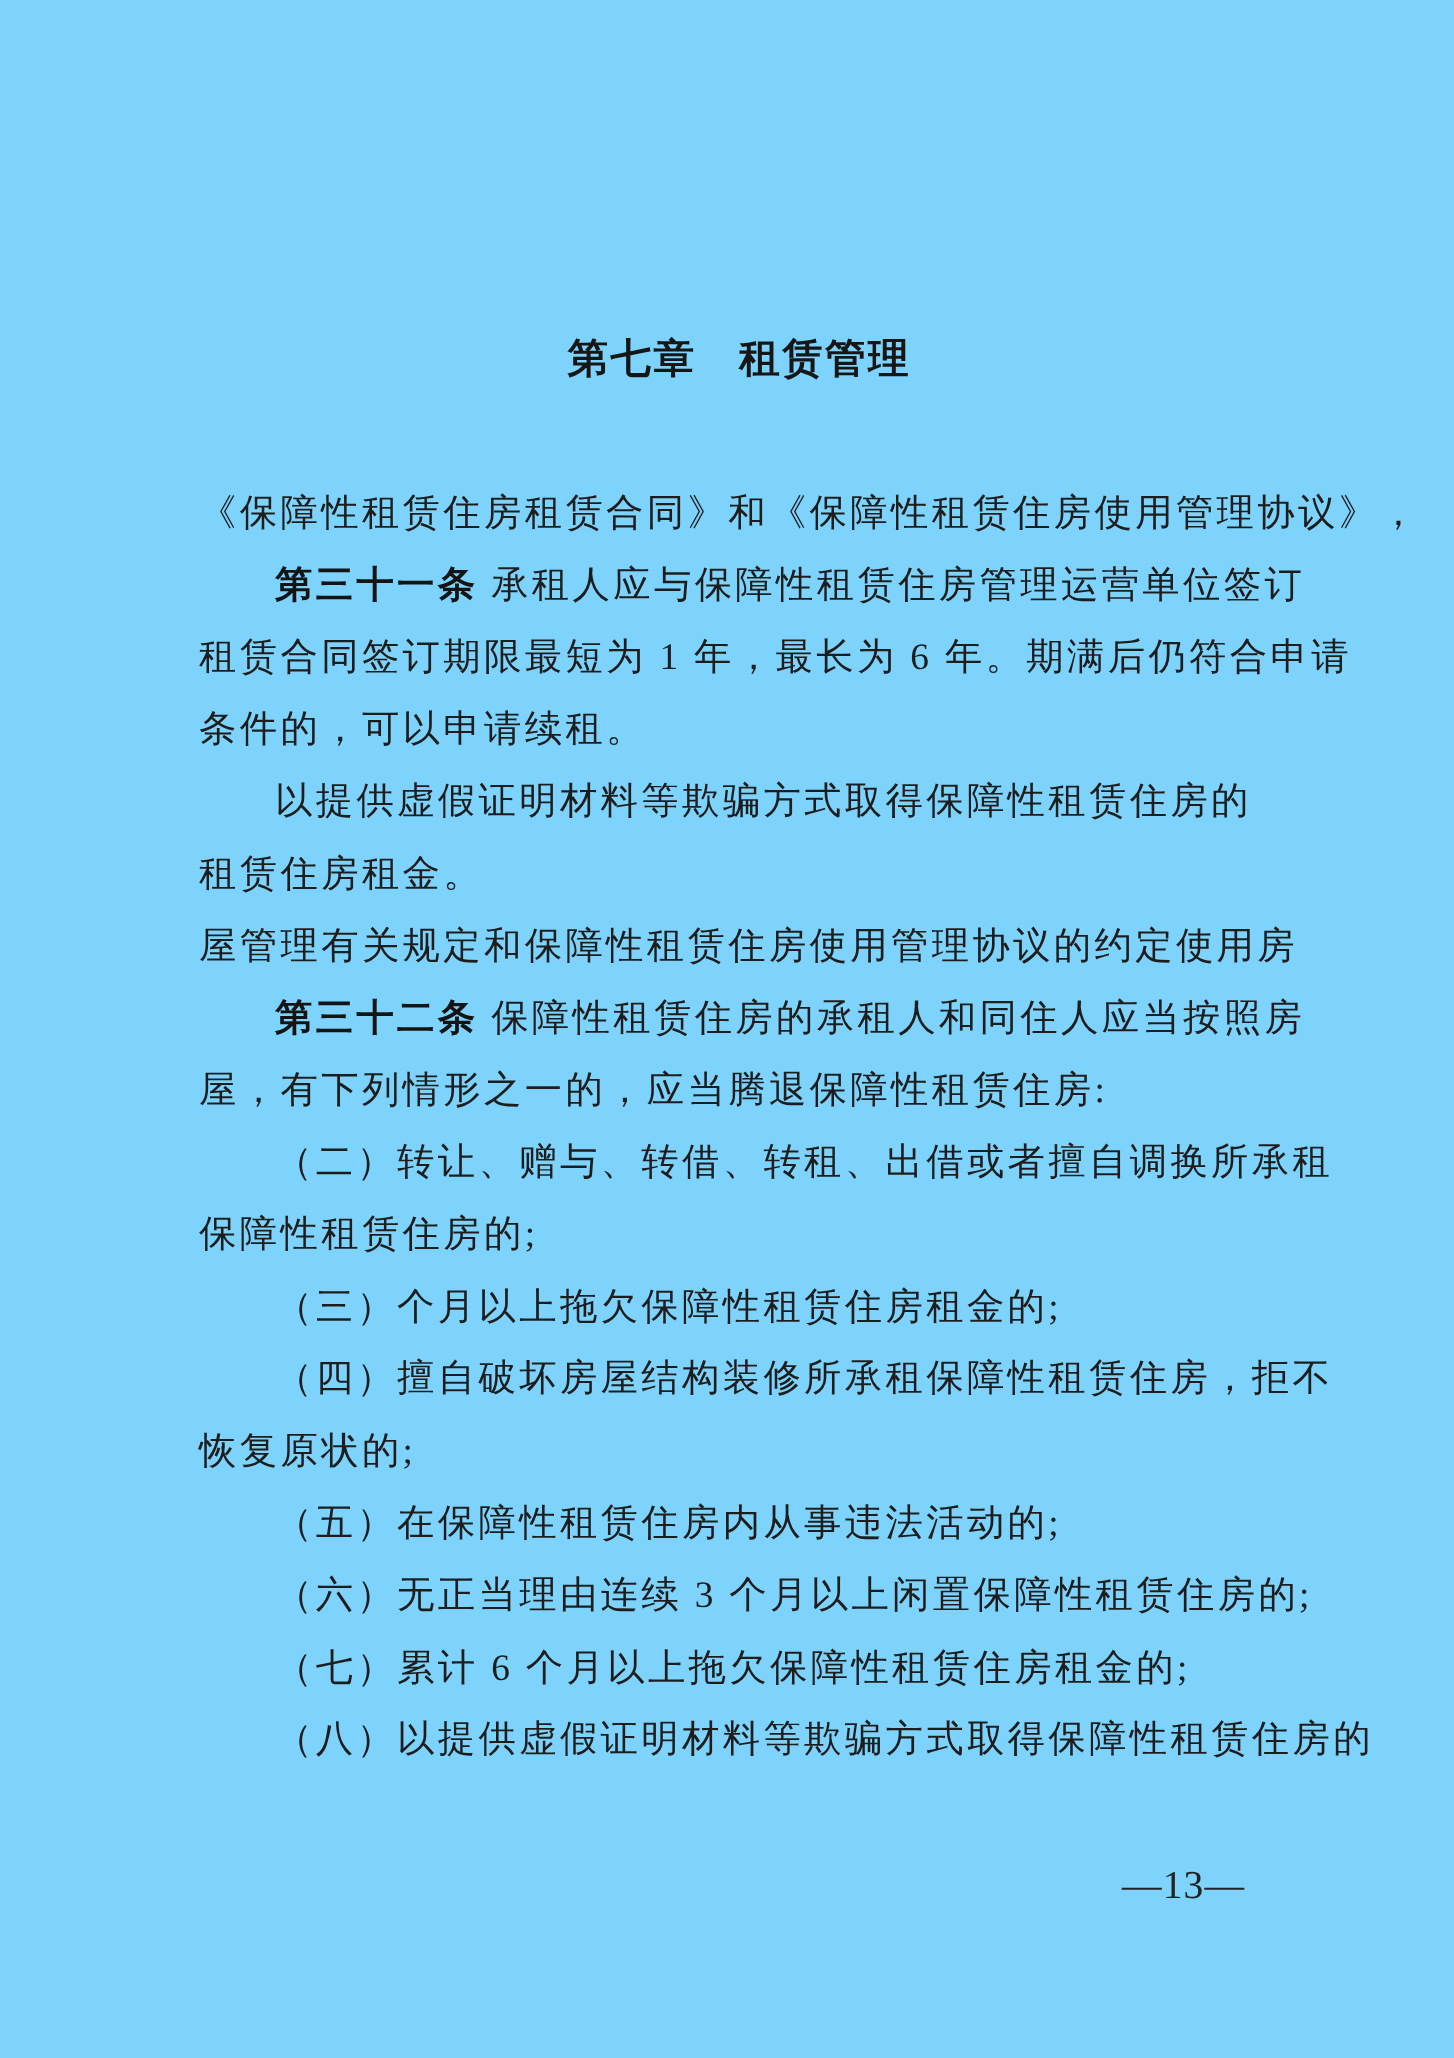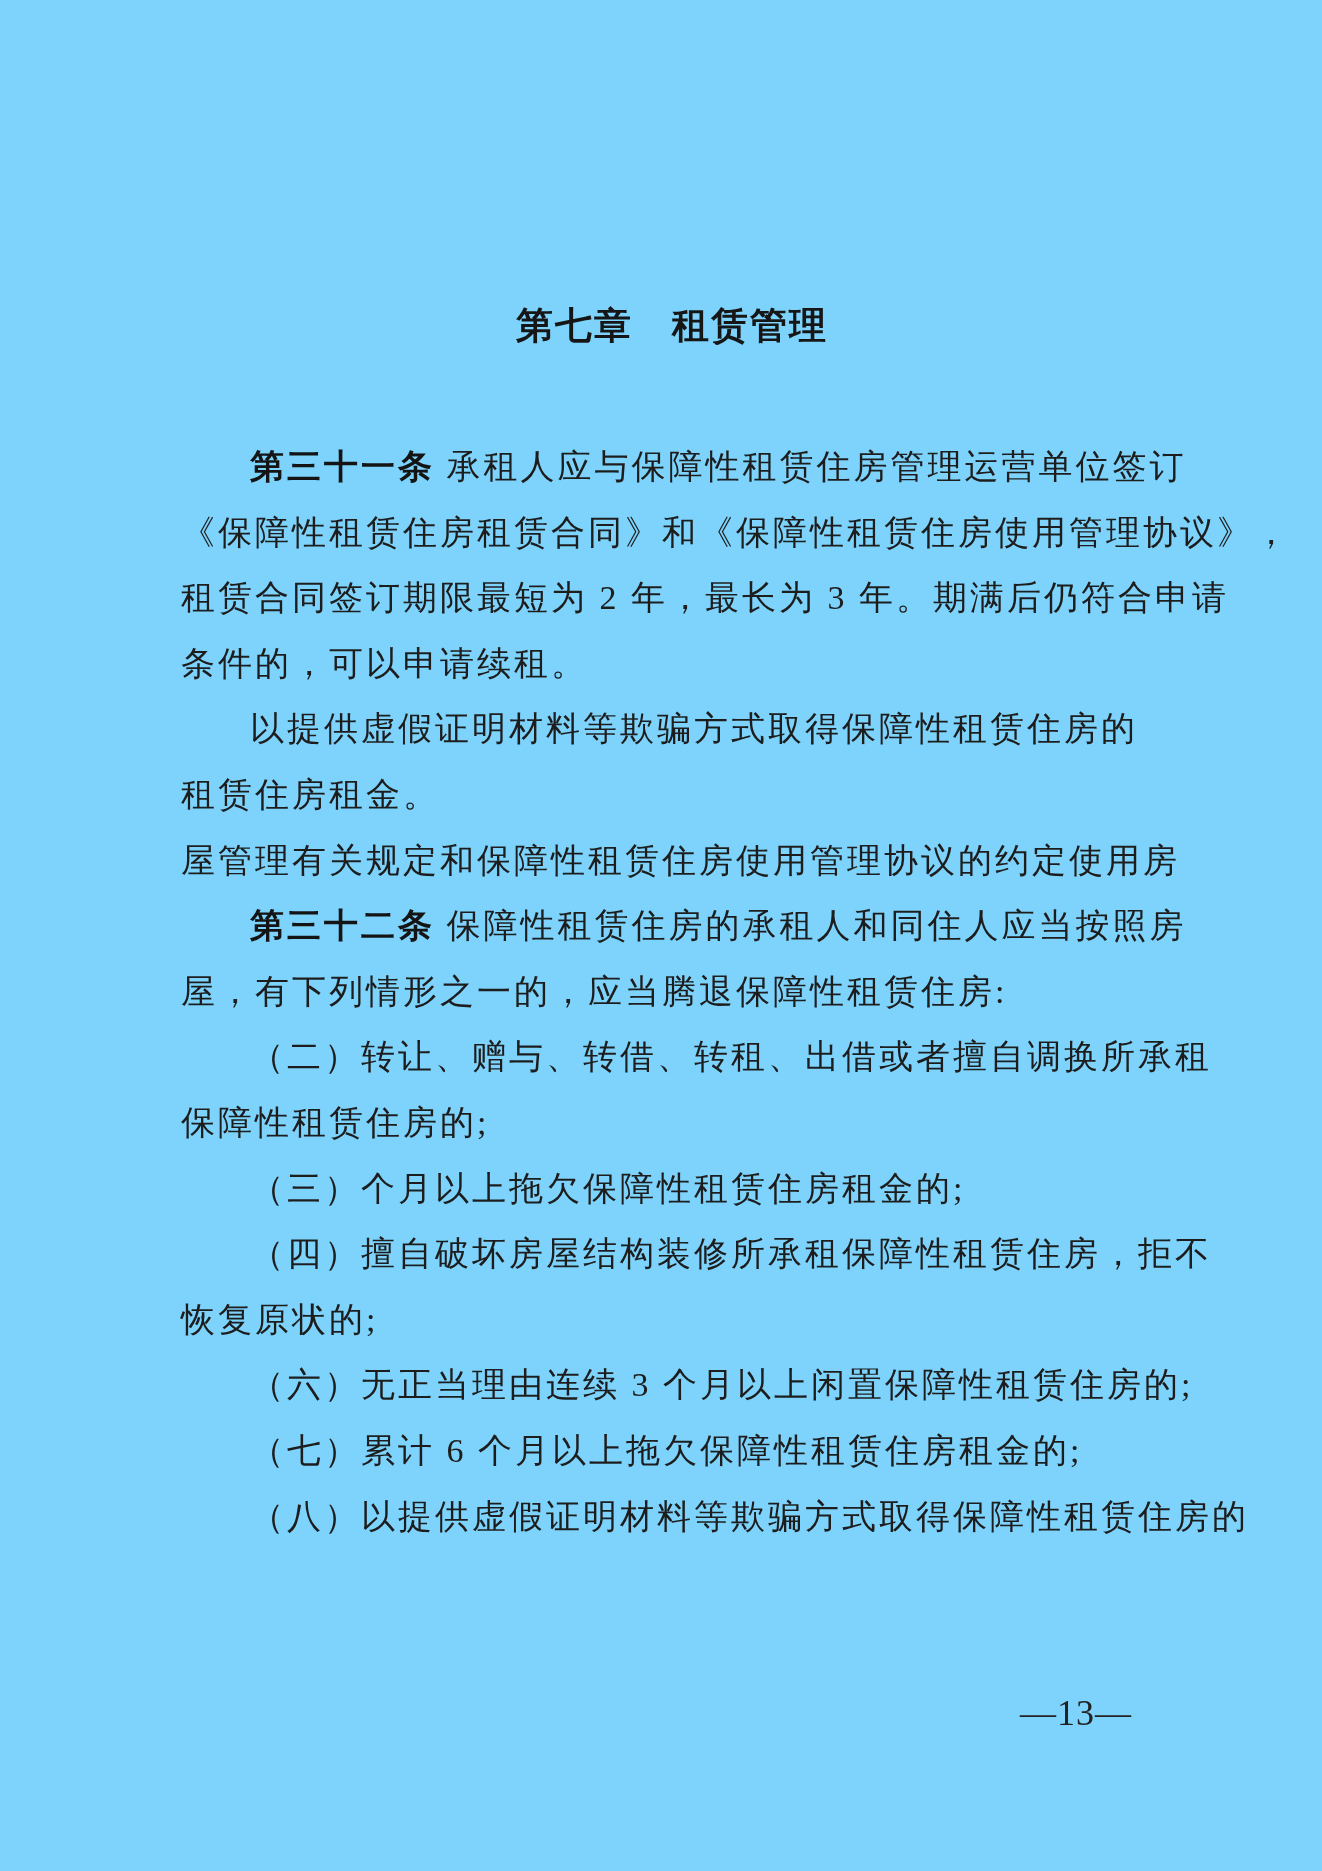--- a/index.html
+++ b/index.html
@@ -61,33 +61,34 @@
     font-family: "Liberation Serif", serif;
   }
 </style>
 </head>
 <body>
 
 <div class="page">
   <div class="chapter-title">第七章　租赁管理</div>
 
   <div class="document-body">
+      <div class="line"><span>《保障性租赁住房租赁合同》和《保障性租赁住房使用管理协议》，</span></div>
       <div class="line indent"><span class="article-no">第三十一条</span><span> 承租人应与保障性租赁住房管理运营单位签订</span></div>
-      <div class="line"><span>《保障性租赁住房租赁合同》和《保障性租赁住房使用管理协议》，</span></div>
-      <div class="line"><span>租赁合同签订期限最短为 2 年，最长为 3 年。期满后仍符合申请</span></div>
+      <div class="line"><span>租赁合同签订期限最短为 1 年，最长为 6 年。期满后仍符合申请</span></div>
       <div class="line"><span>条件的，可以申请续租。</span></div>
       <div class="line indent"><span>以提供虚假证明材料等欺骗方式取得保障性租赁住房的</span></div>
       <div class="line"><span>租赁住房租金。</span></div>
       <div class="line"><span>屋管理有关规定和保障性租赁住房使用管理协议的约定使用房</span></div>
       <div class="line indent"><span class="article-no">第三十二条</span><span> 保障性租赁住房的承租人和同住人应当按照房</span></div>
       <div class="line"><span>屋，有下列情形之一的，应当腾退保障性租赁住房:</span></div>
       <div class="line indent"><span>（二）转让、赠与、转借、转租、出借或者擅自调换所承租</span></div>
       <div class="line"><span>保障性租赁住房的;</span></div>
       <div class="line indent"><span>（三）个月以上拖欠保障性租赁住房租金的;</span></div>
       <div class="line indent"><span>（四）擅自破坏房屋结构装修所承租保障性租赁住房，拒不</span></div>
       <div class="line"><span>恢复原状的;</span></div>
+      <div class="line indent"><span>（五）在保障性租赁住房内从事违法活动的;</span></div>
       <div class="line indent"><span>（六）无正当理由连续 3 个月以上闲置保障性租赁住房的;</span></div>
       <div class="line indent"><span>（七）累计 6 个月以上拖欠保障性租赁住房租金的;</span></div>
       <div class="line indent"><span>（八）以提供虚假证明材料等欺骗方式取得保障性租赁住房的</span></div>
     </div>
 
   <div class="page-number">—13—</div>
 </div>
 
 </body></html>

